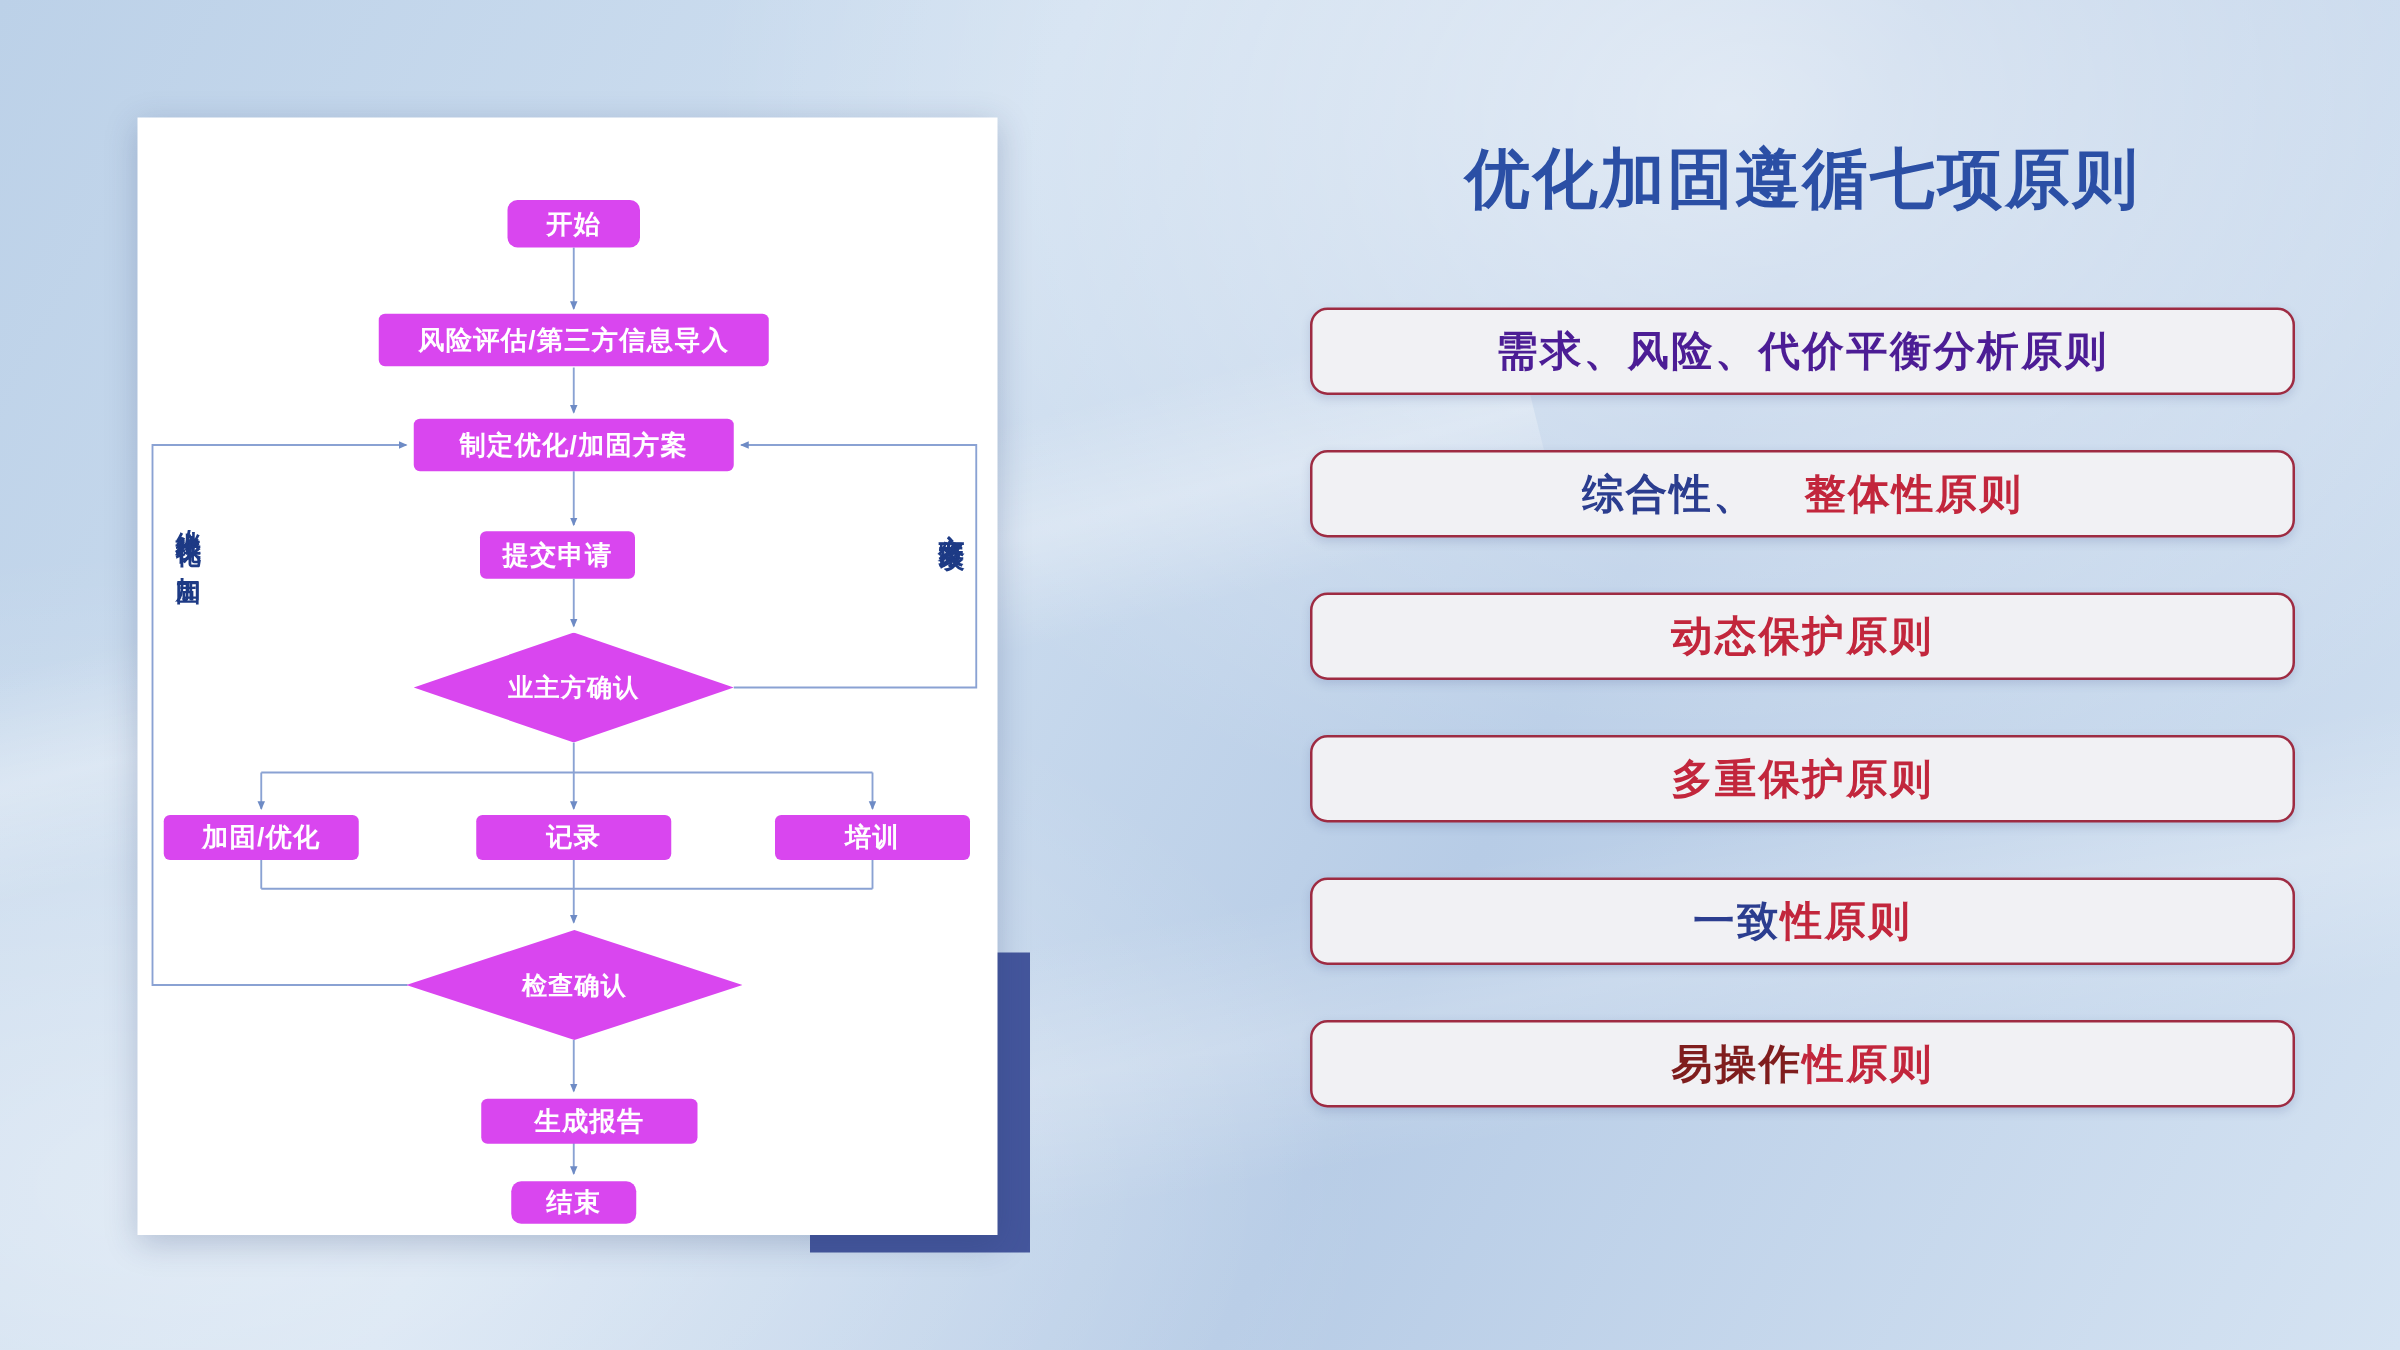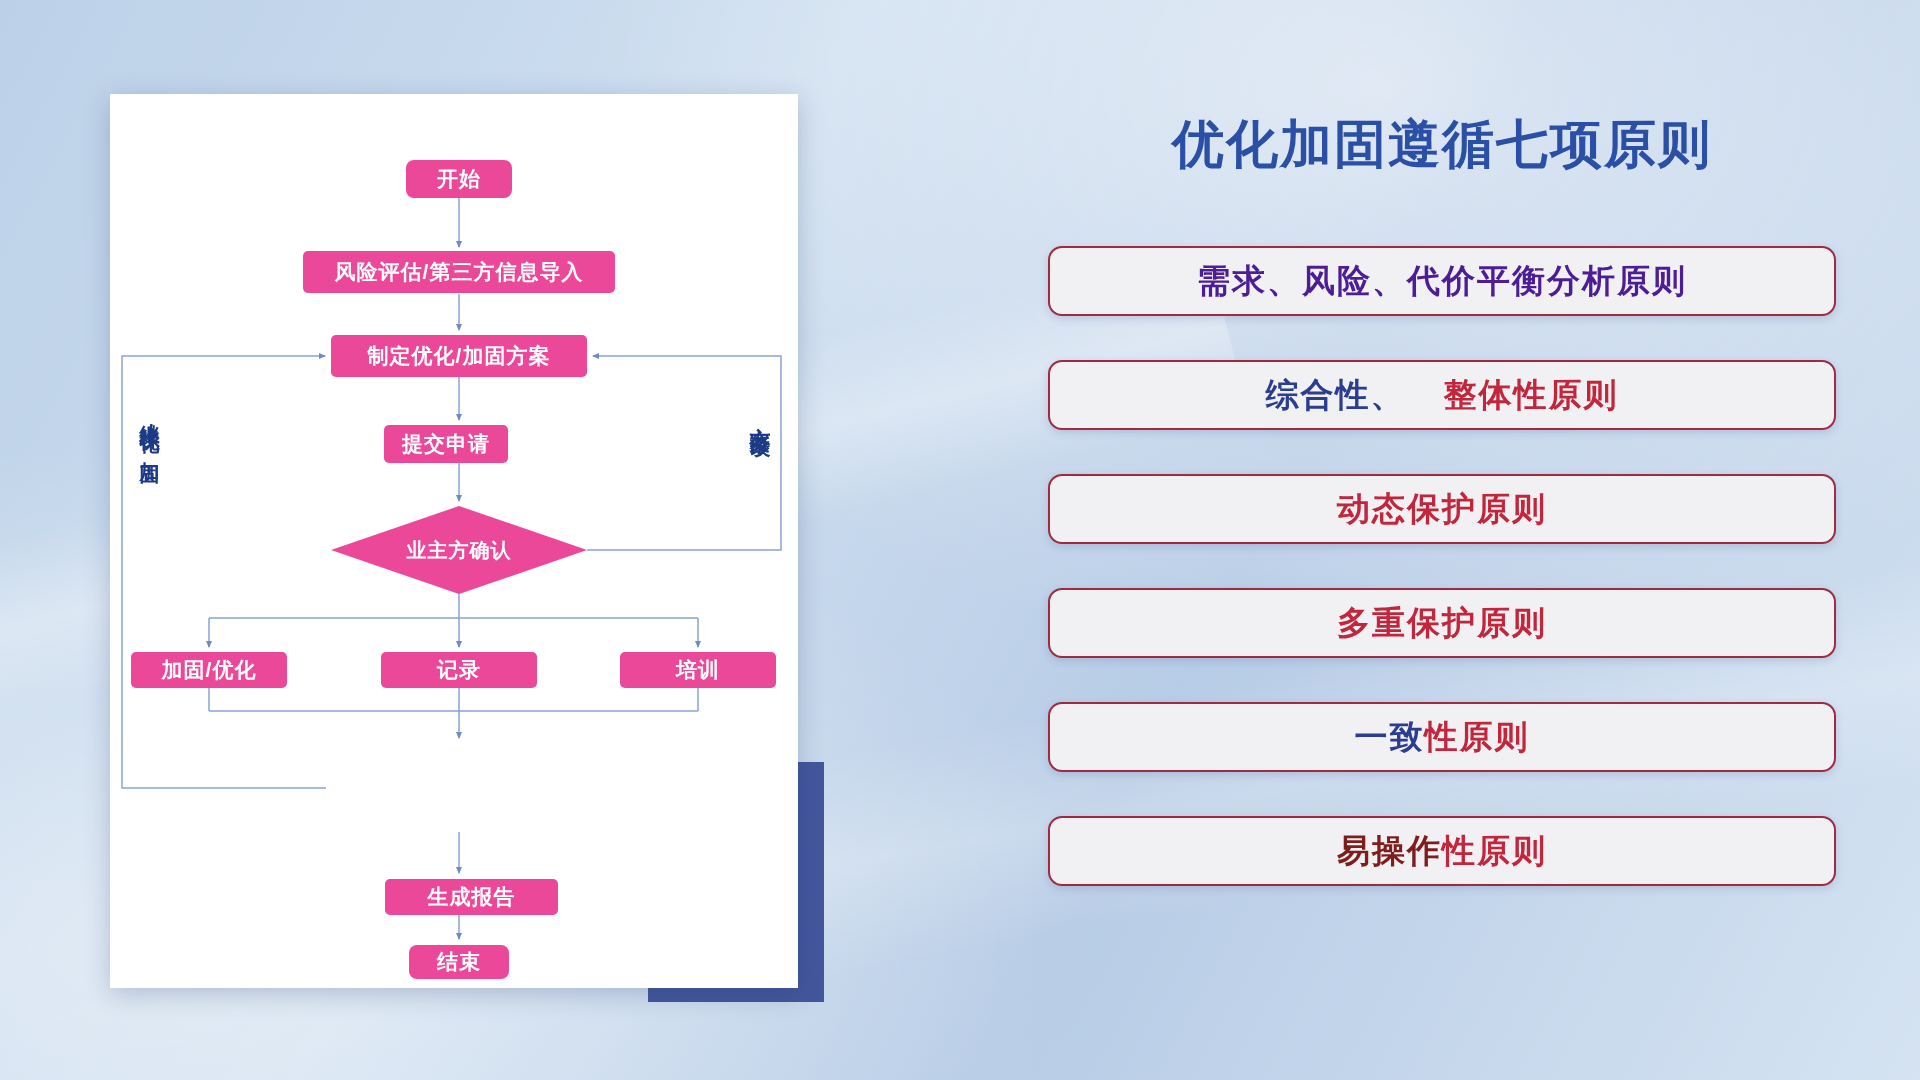--- a/index.html
+++ b/index.html
@@ -27,21 +27,21 @@
     background:#44569c;
   }
   .flow-card{
     position:absolute;left:110px;top:94px;width:688px;height:894px;
     background:#ffffff;
     box-shadow:0 6px 24px rgba(40,60,110,0.25);
   }
   .connectors{position:absolute;left:0;top:0;width:688px;height:894px;}
   .node{
     position:absolute;
-    background:#ec4899;color:#ffffff;
+    background:#d946ef;color:#ffffff;
     display:flex;align-items:center;justify-content:center;
     font-weight:bold;letter-spacing:1px;
     box-sizing:border-box;text-align:center;
   }
   .rect{border-radius:5px;font-size:21px;}
   .pill{border-radius:8px;font-size:21px;}
   .diamond{
     clip-path:polygon(50% 0,100% 50%,50% 100%,0 50%);
     font-size:20px;
   }
@@ -121,20 +121,21 @@
     <div class="node rect" style="left:274px;top:331px;width:124px;height:38px;">提交申请</div>
 
     <div class="node diamond" style="left:221px;top:412px;width:256px;height:88px;">业主方确认</div>
 
     <div class="node rect" style="left:21px;top:558px;width:156px;height:36px;">加固/优化</div>
 
     <div class="node rect" style="left:271px;top:558px;width:156px;height:36px;">记录</div>
 
     <div class="node rect" style="left:510px;top:558px;width:156px;height:36px;">培训</div>
 
+    <div class="node diamond" style="left:215px;top:650px;width:269px;height:88px;">检查确认</div>
 
     <div class="node rect" style="left:275px;top:785px;width:173px;height:36px;">生成报告</div>
 
     <div class="node pill" style="left:299px;top:851px;width:100px;height:34px;">结束</div>
 
     <div class="vlabel" style="left:27px;top:315px;height:170px;">继续优化/加固</div>
 
     <div class="vlabel" style="left:636px;top:316px;height:120px;font-size:21px;">方案修改</div>
 
   </div>

